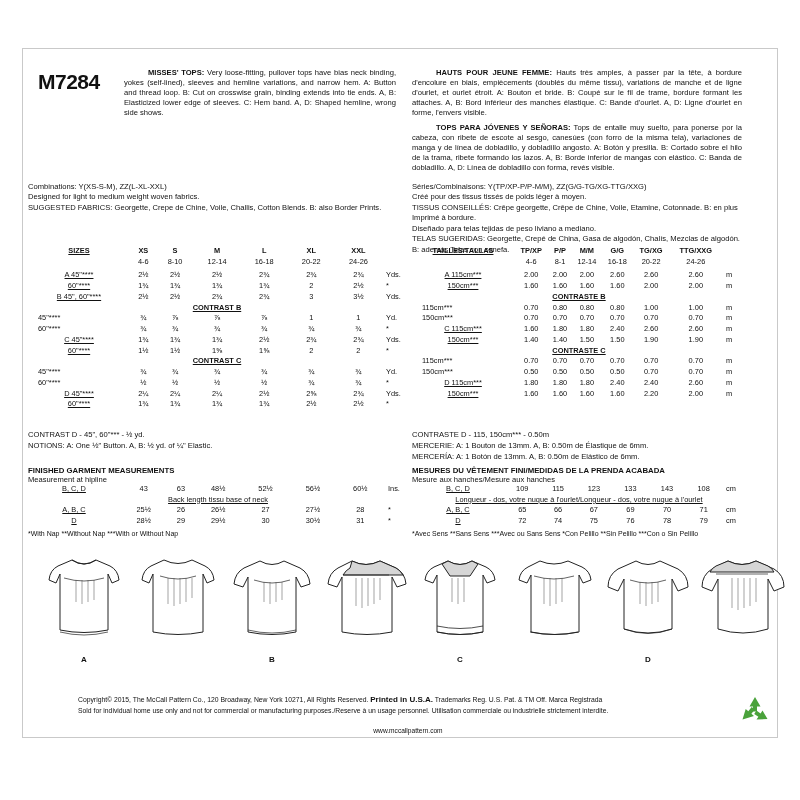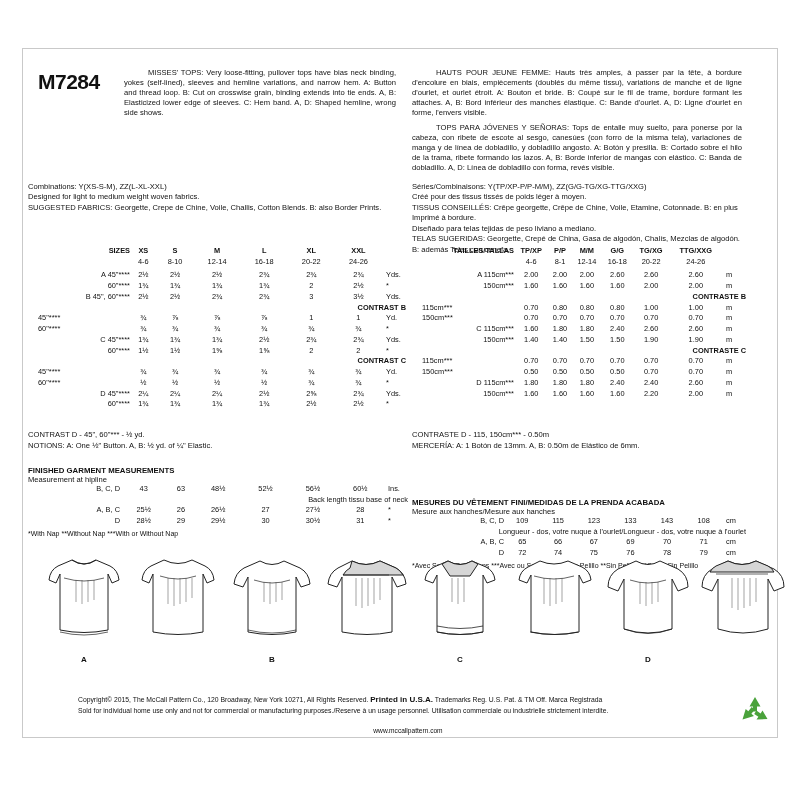--- a/index.html
+++ b/index.html
@@ -17,40 +17,40 @@
     box-sizing:border-box;
   }
   
   .pattno{
     position:absolute;left:38px;top:70px;
     font-size:21px;font-weight:bold;letter-spacing:-0.5px;
   }
   .colL{position:absolute;left:124px;top:68px;width:272px;}
   .colR{position:absolute;left:412px;top:68px;width:330px;}
   .blk{font-size:7.6px;line-height:1.32;margin-bottom:5px;text-align:justify;}
-  .hd{font-weight:normal;padding-left:24px;}
+  .hd{font-weight:bold;padding-left:24px;}
   
   .combos{position:absolute;left:28px;top:182px;width:380px;font-size:7.6px;line-height:1.38;}
   .combosR{position:absolute;left:412px;top:182px;width:330px;font-size:7.6px;line-height:1.38;}
   
   .tblL{position:absolute;left:28px;top:246px;width:378px;}
   .tblR{position:absolute;left:412px;top:246px;width:334px;}
   table{border-collapse:collapse;font-size:7.4px;width:100%;}
   td,th{padding:0;font-weight:normal;text-align:center;vertical-align:top;line-height:1.45;}
-  td.lbl,th.lbl{text-align:right;width:92px;white-space:nowrap;}
+  td.lbl,th.lbl{text-align:center;width:92px;white-space:nowrap;text-decoration:underline;}
   td.lbl2{text-align:left;width:92px;padding-left:10px;white-space:nowrap;}
   th.hdr{font-weight:bold;}
   tr.sizes td, tr.sizes th{font-weight:bold;}
   td.unit{width:20px;text-align:left;padding-left:4px;}
   .rowgap td{padding-top:3px;}
   .secthd{font-weight:bold;text-align:left;}
   .notes-left{position:absolute;left:28px;top:429px;width:380px;font-size:7.6px;line-height:1.45;}
   .notes-right{position:absolute;left:412px;top:429px;width:334px;font-size:7.6px;line-height:1.45;}
   .fgm-left{position:absolute;left:28px;top:466px;width:380px;}
-  .fgm-right{position:absolute;left:412px;top:466px;width:334px;margin-top:32px;}
+  .fgm-right{position:absolute;left:412px;top:466px;width:334px;}
   .fgm-title{font-size:7.8px;font-weight:bold;}
   .fgm-sub{font-size:7.6px;}
   .footnote{font-size:7px;line-height:1.4;margin-top:2px;}
   
   .figs{position:absolute;left:30px;top:548px;width:740px;height:110px;}
   .fig{position:absolute;top:0;width:96px;height:104px;}
   .figlabel{position:absolute;bottom:-12px;width:100%;text-align:center;font-size:8px;font-weight:bold;}
   
   .footer{position:absolute;left:78px;top:694px;width:660px;font-size:6.8px;line-height:1.5;}
   .footer .big{font-size:8px;font-weight:bold;}
@@ -365,20 +365,21 @@
       </table>
   </div>
 
   <div class="notes-left">
     <div>CONTRAST D - 45", 60"*** - ½ yd.</div>
     <div>NOTIONS: A: One ½" Button. A, B: ½ yd. of ¼" Elastic.</div>
   </div>
 
   <div class="notes-right">
     <div>CONTRASTE D - 115, 150cm*** - 0.50m</div>
+    <div>MERCERIE: A: 1 Bouton de 13mm. A, B: 0.50m de Élastique de 6mm.</div>
     <div>MERCERÍA: A: 1 Botón de 13mm. A, B: 0.50m de Elástico de 6mm.</div>
   </div>
 
   <div class="fgm-left">
     <div class="fgm-title">FINISHED GARMENT MEASUREMENTS</div>
     <div class="fgm-sub">Measurement at hipline</div>
     <table>
       <tbody>
           <tr>
         <td class="lbl">B, C, D</td>

